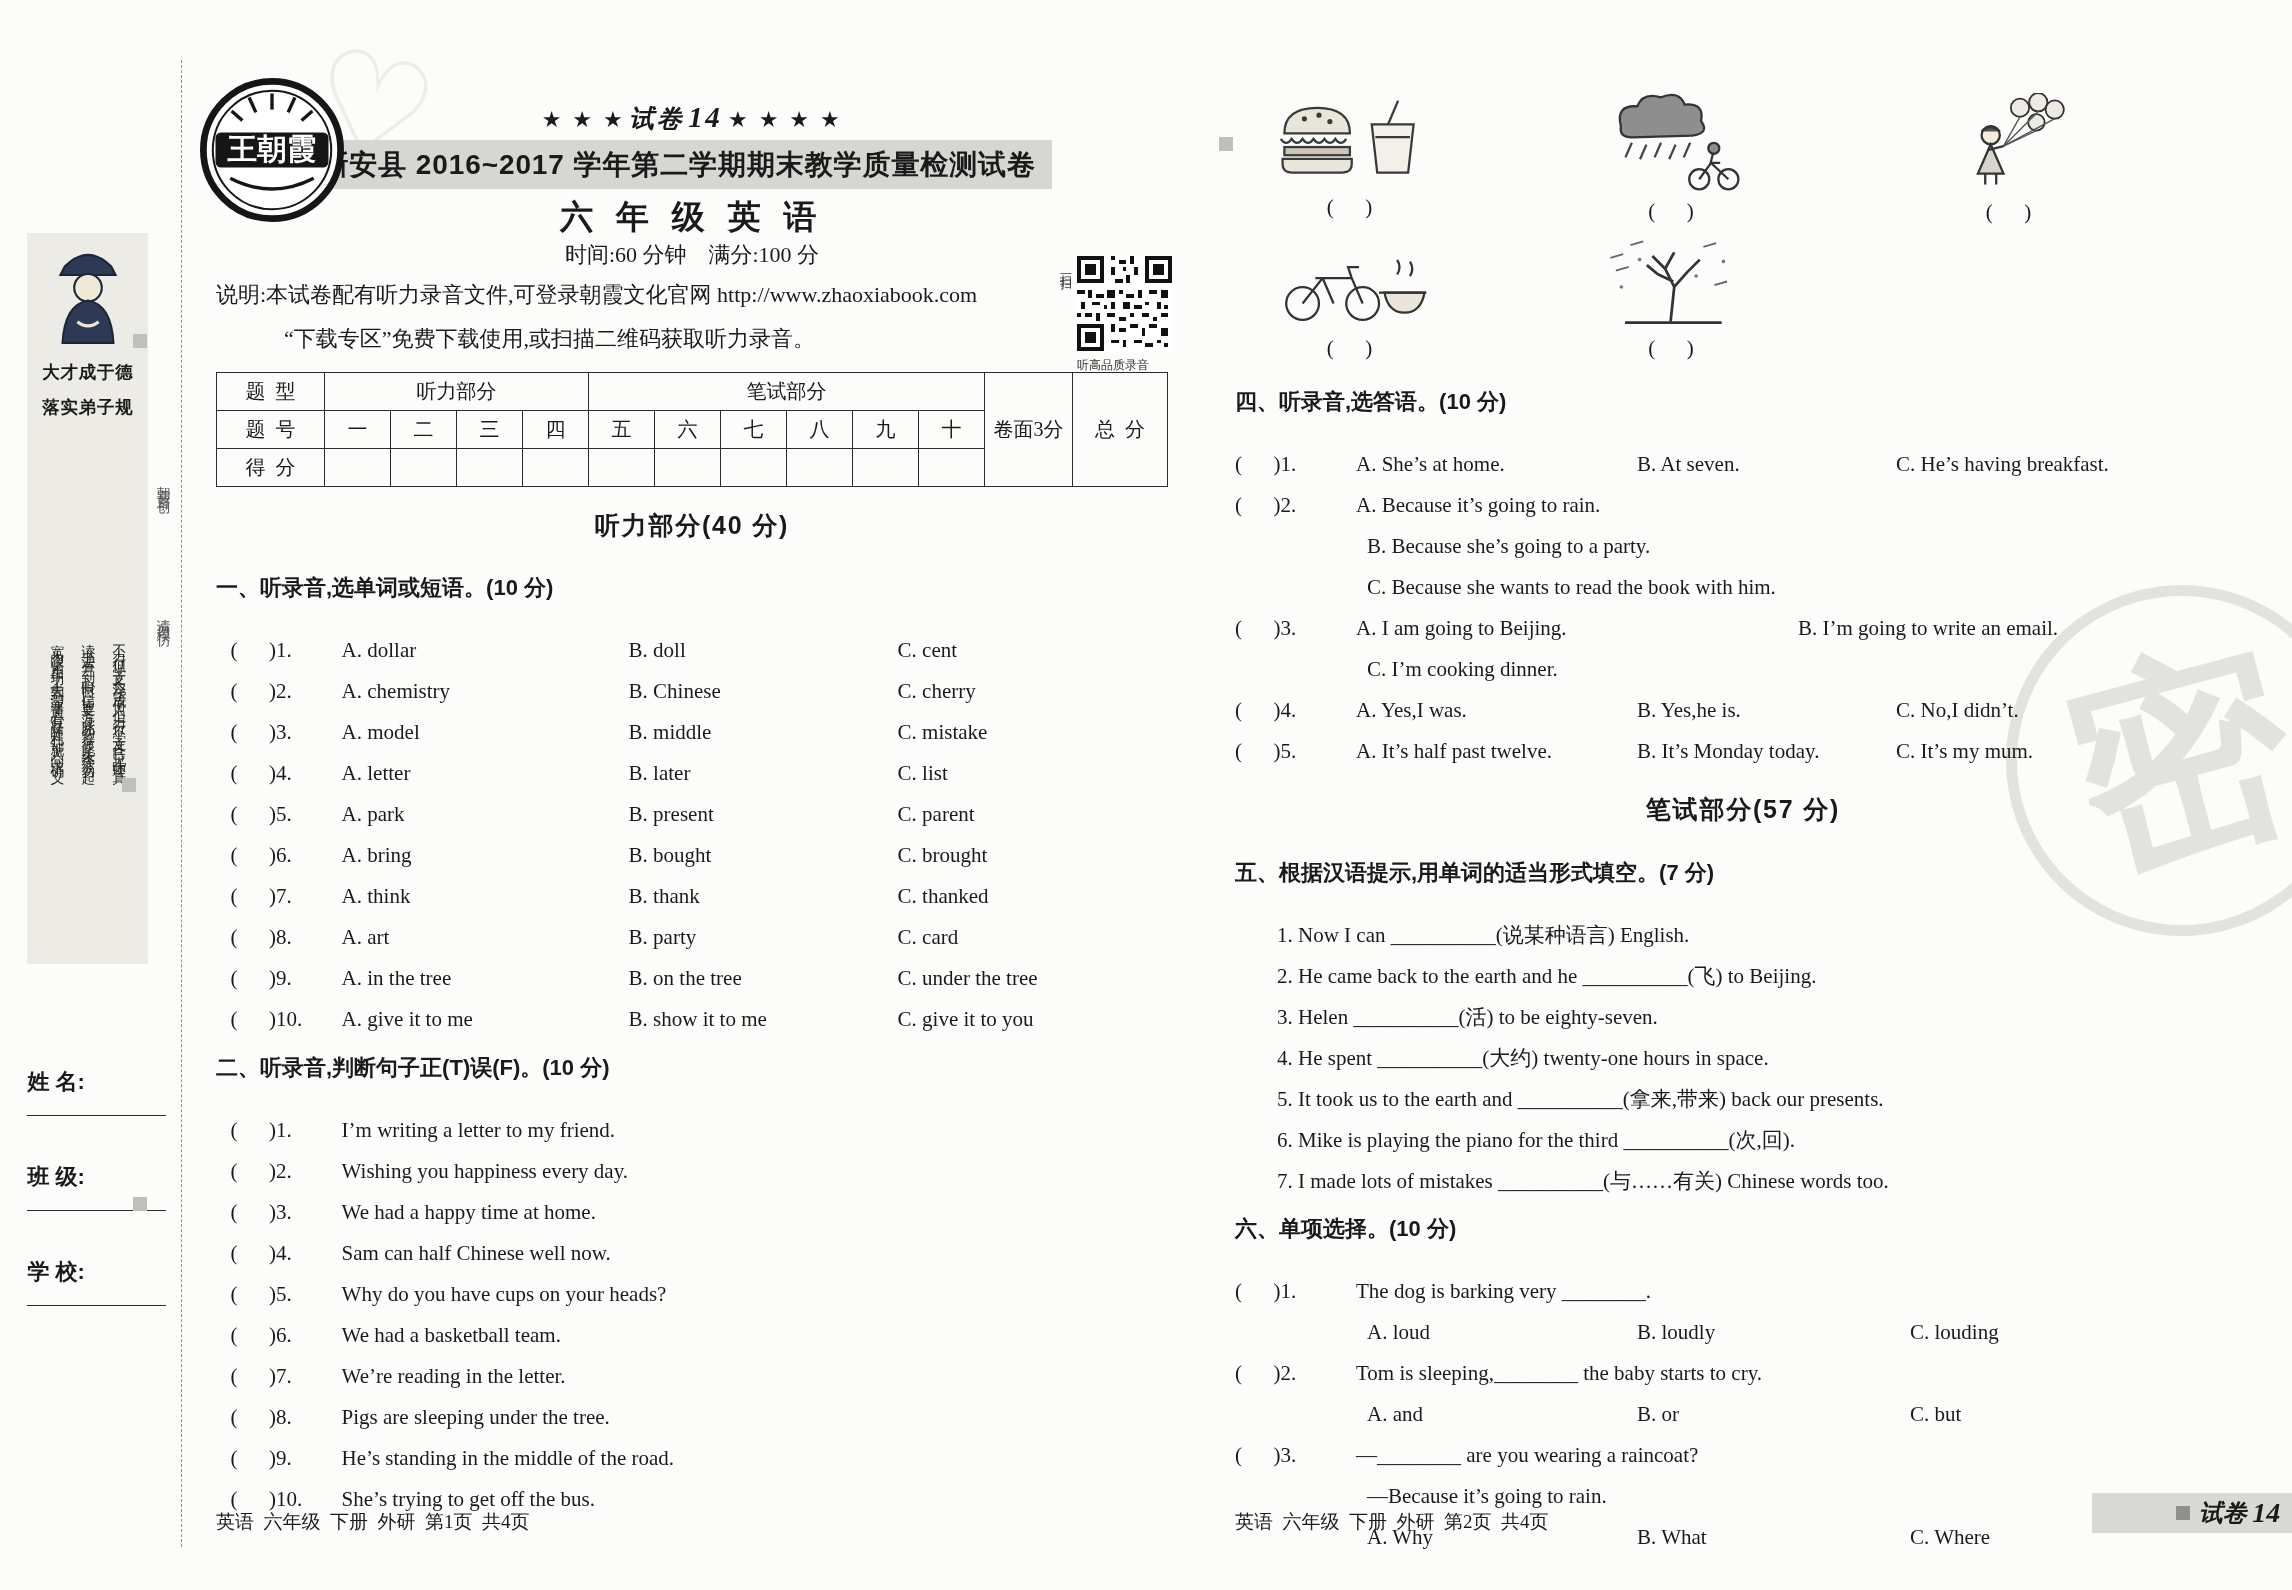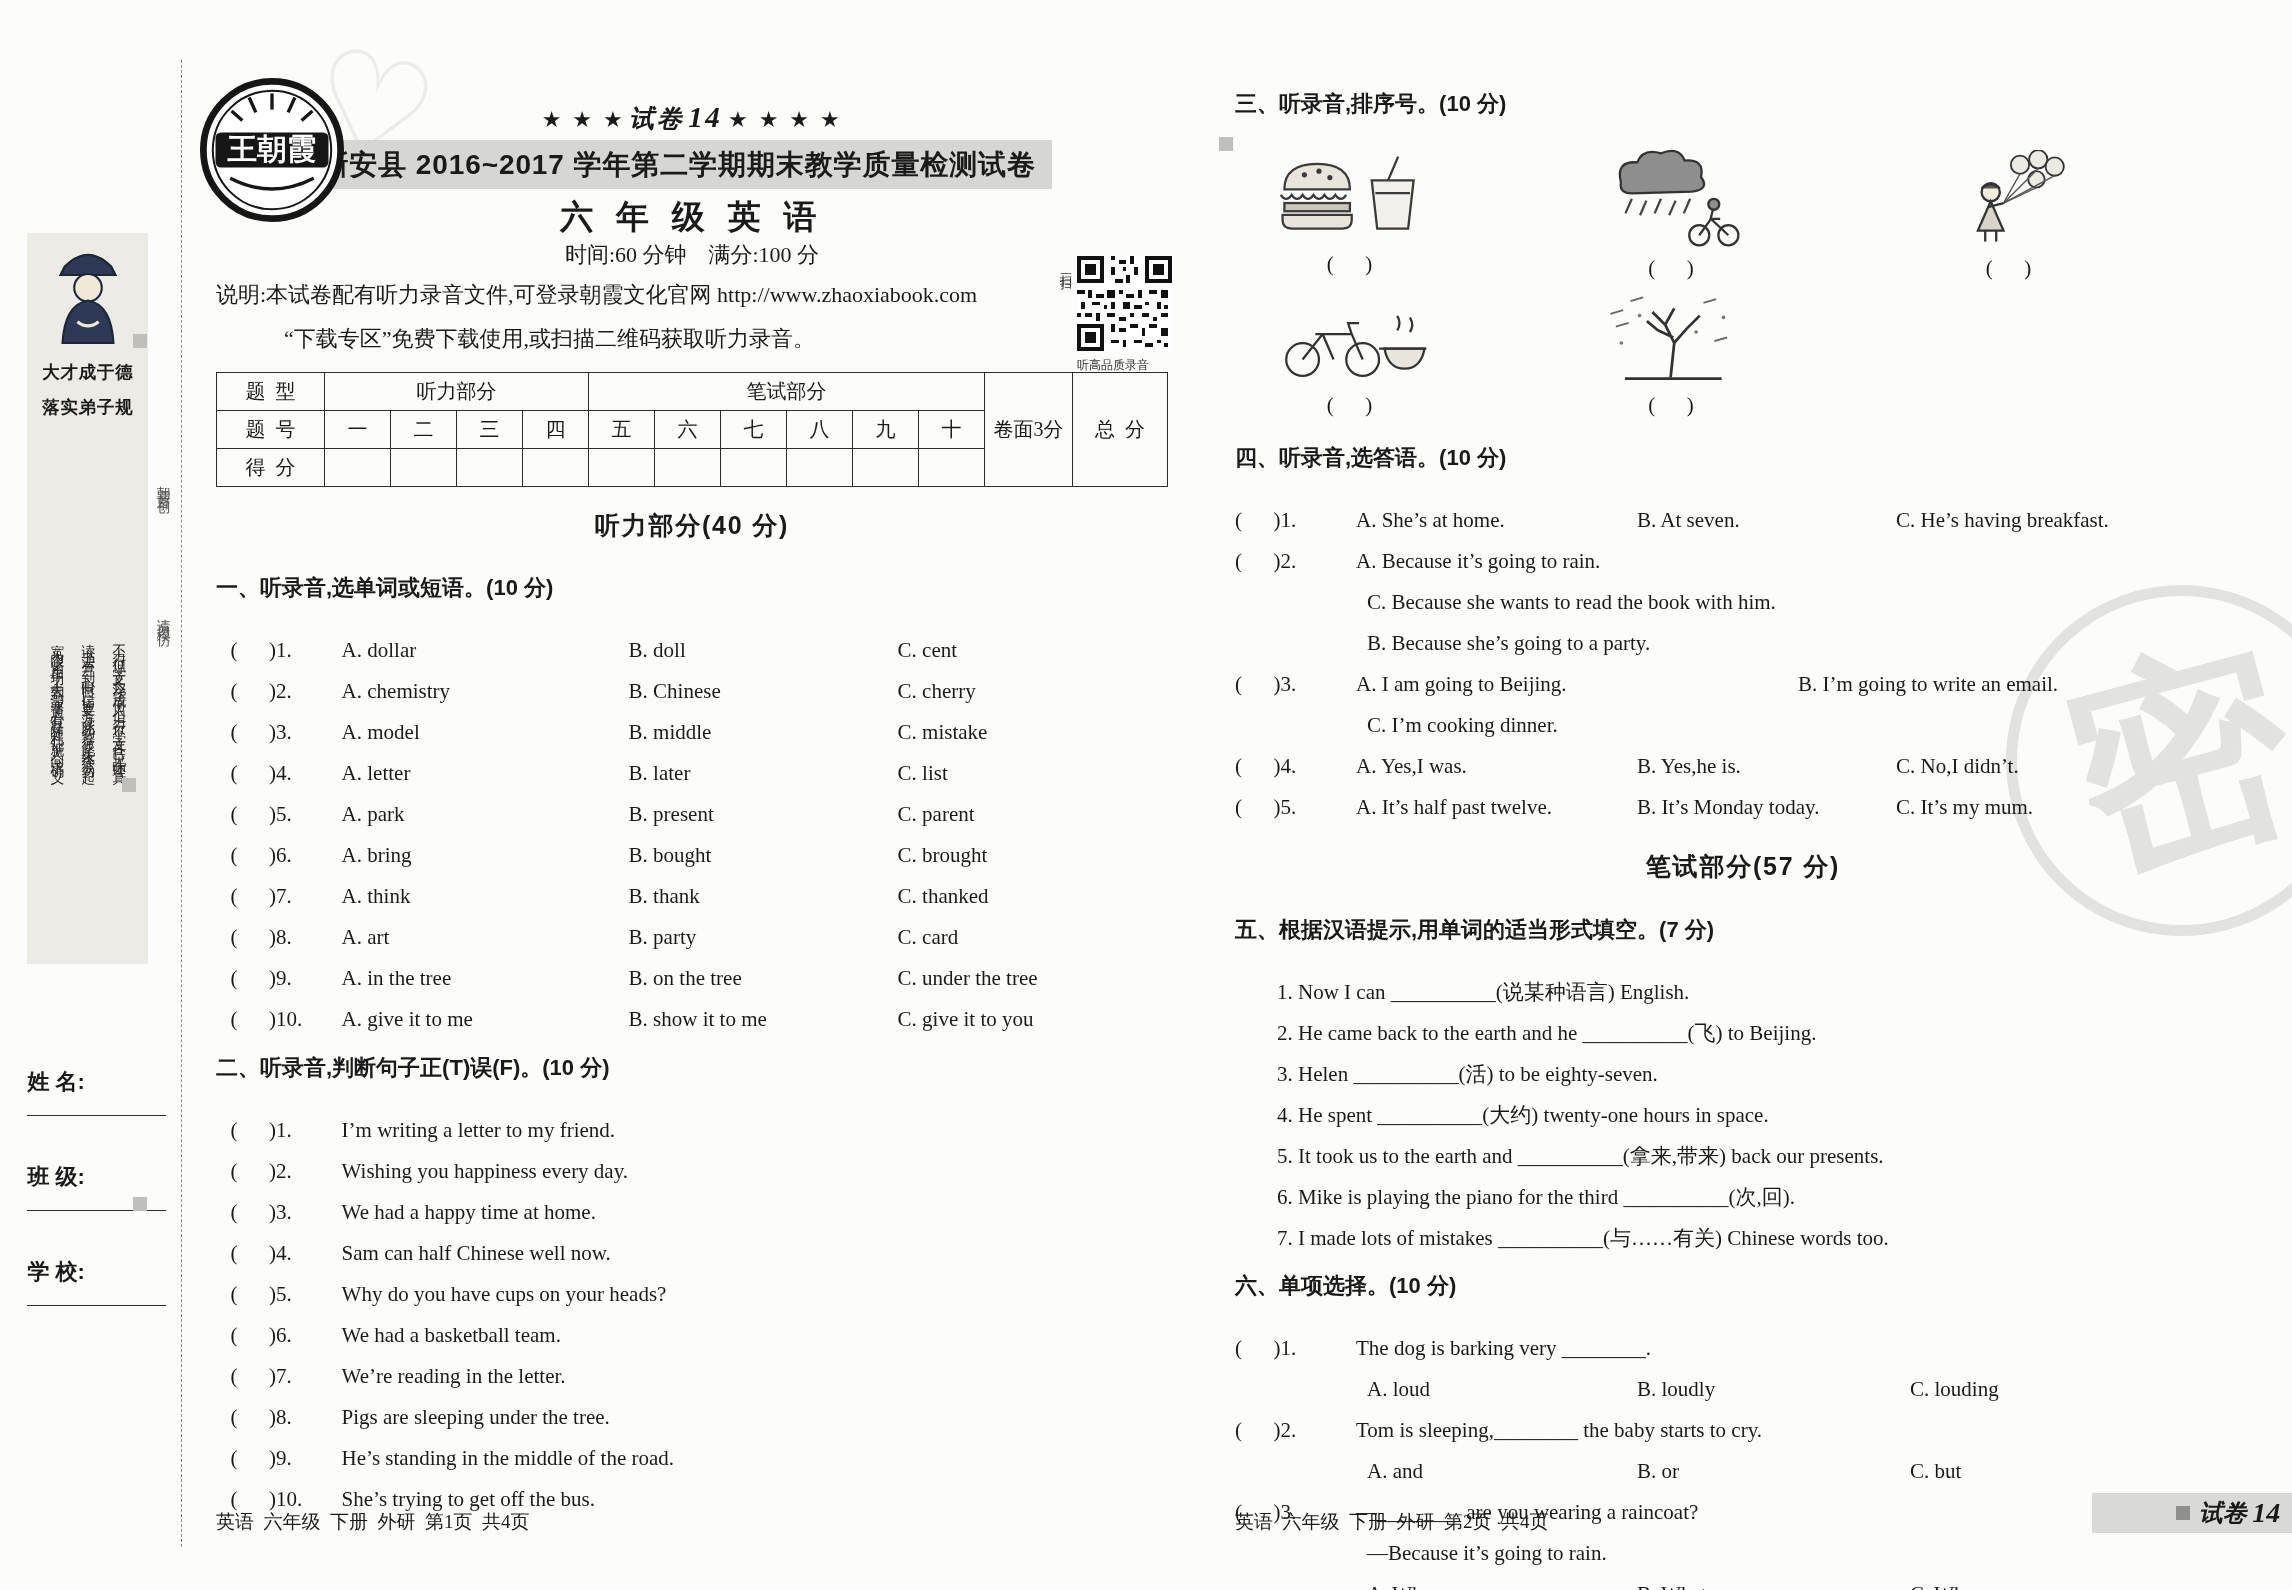--- a/index.html
+++ b/index.html
@@ -381,21 +381,20 @@
         <span class="pre">(      )9.</span>
         <span>He’s standing in the middle of the road.</span>
       </div>
     <div class="row g-tf">
         <span class="pre">(      )10.</span>
         <span>She’s trying to get off the bus.</span>
       </div>
   </section>
 
   <section class="page page-right">
-    <h3 class="sec-head" style="margin-top:0">三、听录音,排序号。(10 分)</h3>
 
     <div class="figures">
 
       <div class="fig" style="left:27.4px;top:7.3px;width:174px">
         <svg width="160" height="91" viewBox="0 0 170 100">
           <g stroke="#3a3a3a" stroke-width="2.5" fill="none">
             <path d="M14 40 Q14 12 50 12 Q86 12 86 40 Z" fill="#e9e5da"></path>
             <circle cx="36" cy="24" r="1.6" fill="#3a3a3a"></circle>
               <circle cx="52" cy="20" r="1.6" fill="#3a3a3a"></circle>
               <circle cx="64" cy="27" r="1.6" fill="#3a3a3a"></circle>
@@ -500,22 +499,22 @@
     <div class="row g4a">
         <span class="pre">(      )1.</span>
         <span>A. She’s at home.</span>
         <span>B. At seven.</span>
         <span>C. He’s having breakfast.</span>
       </div>
     <div class="row g4b">
         <span class="pre">(      )2.</span>
         <span>A. Because it’s going to rain.</span>
       </div>
+    <div class="row ind144"><span>B. Because she’s going to a party.</span></div>
     <div class="row ind144"><span>C. Because she wants to read the book with him.</span></div>
-    <div class="row ind144"><span>B. Because she’s going to a party.</span></div>
     <div class="row g4c">
         <span class="pre">(      )3.</span>
         <span>A. I am going to Beijing.</span>
         <span>B. I’m going to write an email.</span>
       </div>
     <div class="row ind144"><span>C. I’m cooking dinner.</span></div>
     <div class="row g4a">
         <span class="pre">(      )4.</span>
         <span>A. Yes,I was.</span>
         <span>B. Yes,he is.</span>

